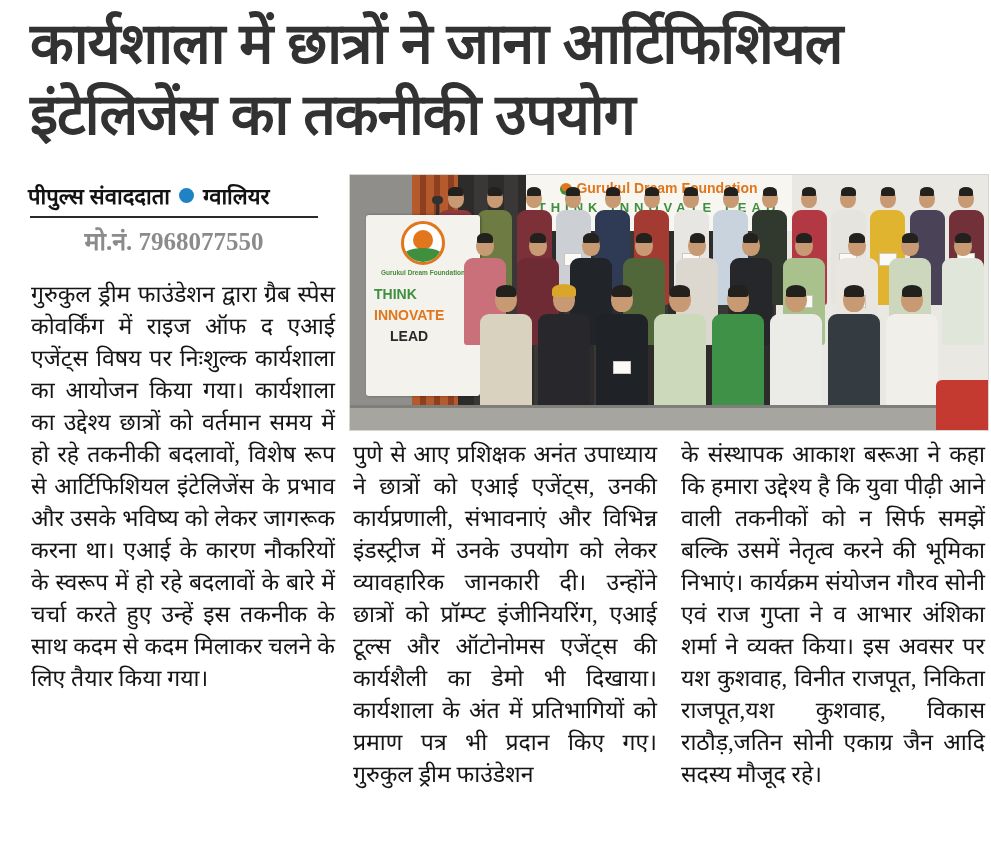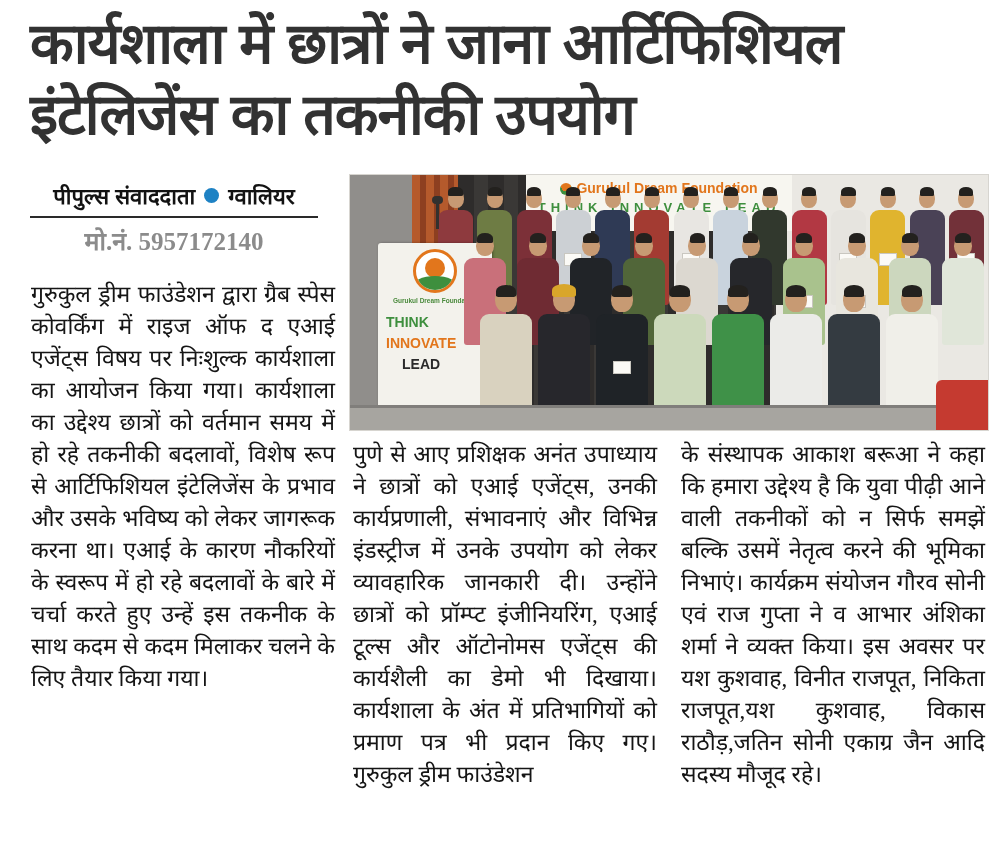--- a/index.html
+++ b/index.html
@@ -7,21 +7,21 @@
         font-family:"Liberation Serif",serif;color:#141414;}
 
   
   .headline{position:absolute;left:30px;top:8px;width:950px;margin:0;
             font-family:"Liberation Sans",sans-serif;font-weight:700;
             font-size:57px;line-height:1.25;color:#323232;letter-spacing:-1px;}
 
   
   .byline-block{position:absolute;left:28px;top:180px;width:292px;text-align:center;}
   .byline{font-family:"Liberation Sans",sans-serif;font-weight:700;font-size:22px;color:#121212;
-          display:flex;align-items:center;justify-content:center;gap:9px;}
+          display:flex;align-items:center;gap:9px;}
   .byline .dot{display:inline-block;width:15px;height:15px;border-radius:50%;background:#1e82c4;}
   .byline-rule{border-top:2px solid #2a2a2a;margin:6px 2px 5px 2px;}
   .phone{font-family:"Liberation Serif",serif;font-weight:700;font-size:25px;color:#8b8b8b;}
 
   
   .col{position:absolute;text-align:justify;font-size:23px;line-height:32px;color:#151515;}
   .col p{margin:1px;}
   .col p.indent{text-indent:34px;}
   .col1{left:30px;top:278px;width:306px;}
   .col2{left:352px;top:438px;width:306px;}
@@ -44,23 +44,23 @@
   .ph-banner{position:absolute;left:176px;top:0;width:266px;height:56px;background:#f7f6f0;
              padding:5px 8px;box-sizing:border-box;text-align:center;z-index:1;}
   .ph-banner .ban-title{font-family:"Liberation Sans",sans-serif;font-weight:700;
              font-size:14px;color:#e2761c;white-space:nowrap;}
   .ph-banner .ban-title .logo-dot{display:inline-block;width:12px;height:12px;border-radius:50%;
              background:radial-gradient(circle at 50% 30%,#e2761c 0 45%,#3e8f3e 46% 100%);
              margin-right:4px;vertical-align:middle;}
   .ph-banner .ban-tagline{font-family:"Liberation Sans",sans-serif;font-weight:700;
              font-size:13px;letter-spacing:5px;color:#3e8f3e;margin-top:4px;white-space:nowrap;}
 
-  .ph-standee{position:absolute;left:16px;top:68px;width:114px;height:181px;background:#f3f2ec;
+  .ph-standee{position:absolute;left:16px;top:40px;width:114px;height:181px;background:#f3f2ec;
               border-radius:3px;z-index:2;box-shadow:1px 0 3px rgba(0,0,0,.35);
-              box-sizing:border-box;padding:6px 8px;margin-left:12px;}
+              box-sizing:border-box;padding:6px 8px;}
   .ph-mic{position:absolute;left:86px;top:28px;width:3px;height:26px;background:#33312f;z-index:2;}
   .ph-mic::before{content:"";position:absolute;left:-4px;top:-7px;width:11px;height:8px;
                   border-radius:4px;background:#33312f;}
   .logo-circle{width:44px;height:44px;margin:0 auto;border-radius:50%;background:#ffffff;
                border:3px solid #e2761c;position:relative;overflow:hidden;box-sizing:border-box;}
   .logo-circle .sun{position:absolute;left:9px;top:6px;width:20px;height:20px;border-radius:50%;
                background:#e2761c;}
   .logo-circle .hill{position:absolute;left:-4px;bottom:-8px;width:46px;height:22px;
                border-radius:50% 50% 0 0;background:#3e8f3e;}
   .standee-name{font-family:"Liberation Sans",sans-serif;font-size:6.5px;font-weight:700;
@@ -96,21 +96,21 @@
 
   <h1 class="headline">कार्यशाला में छात्रों ने जाना आर्टिफिशियल इंटेलिजेंस का तकनीकी उपयोग</h1>
 
   <div class="byline-block">
     <div class="byline">
       <span>पीपुल्स संवाददाता</span>
       <span class="dot"></span>
       <span>ग्वालियर</span>
     </div>
     <div class="byline-rule"></div>
-    <div class="phone">मो.नं. 5957172140</div>
+    <div class="phone">मो.नं. 7968077550</div>
   </div>
 
   <div class="photo">
     <div class="ph-wall-left"></div>
     <div class="ph-curtain-orange"></div>
     <div class="ph-curtain-dark"></div>
     <div class="ph-wall-right"></div>
 
     <div class="ph-banner">
       <div class="ban-title">

